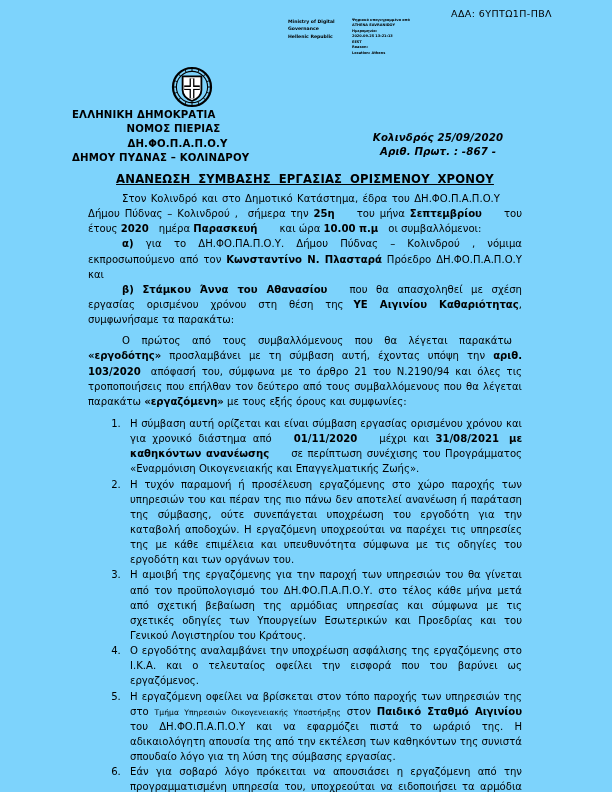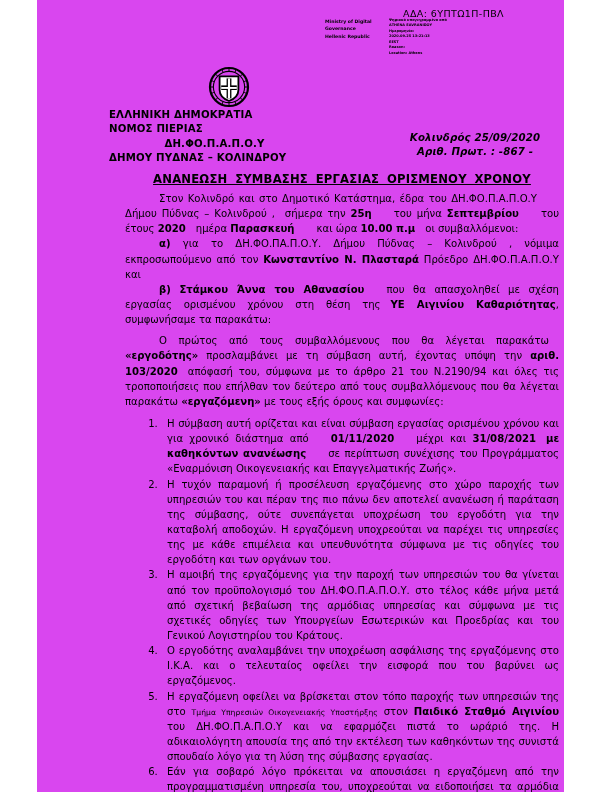--- a/index.html
+++ b/index.html
@@ -7,26 +7,25 @@
     margin: 0;
     padding: 0;
     background: #ffffff;
   }
   body {
     font-family: "DejaVu Sans", "Liberation Sans", sans-serif;
     color: #000000;
   }
   .page {
     position: relative;
-    width: 527px;
+    width: 612px;
     height: 792px;
-    background: #d946ef;
+    background: #7dd3fc;
     overflow: hidden;
     box-sizing: border-box;
-    margin-left: 37px;
   }
 
   
   .ada-code {
     position: absolute;
     top: 8px;
     right: 60px;
     font-size: 9.5px;
     letter-spacing: 0.4px;
     white-space: nowrap;
@@ -71,21 +70,21 @@
     position: absolute;
     top: 108px;
     left: 72px;
     width: 255px;
     font-size: 10.2px;
     font-weight: bold;
     line-height: 1.42;
     letter-spacing: 0.15px;
   }
   .lh-1 { text-align: left; }
-  .lh-2 { padding-right: 52px; }
+  .lh-2 { text-align: center; padding-right: 52px; }
   .lh-3 { text-align: center; padding-right: 44px; }
   .lh-4 { text-align: left; }
 
   .dateblock {
     position: absolute;
     top: 131px;
     left: 352px;
     width: 172px;
     text-align: center;
     font-size: 10.2px;

